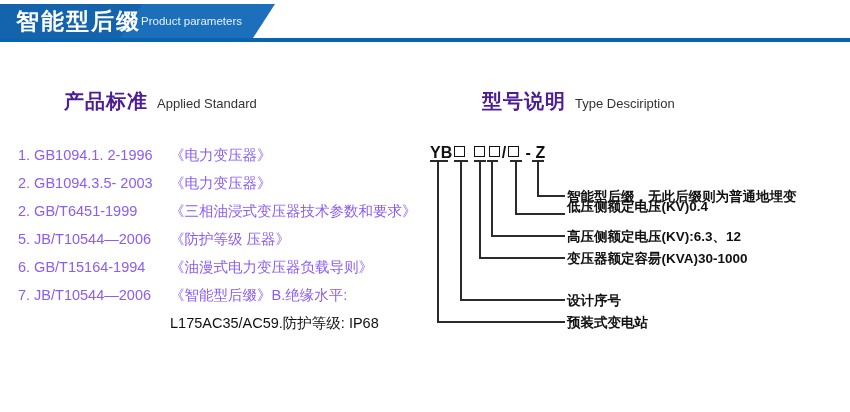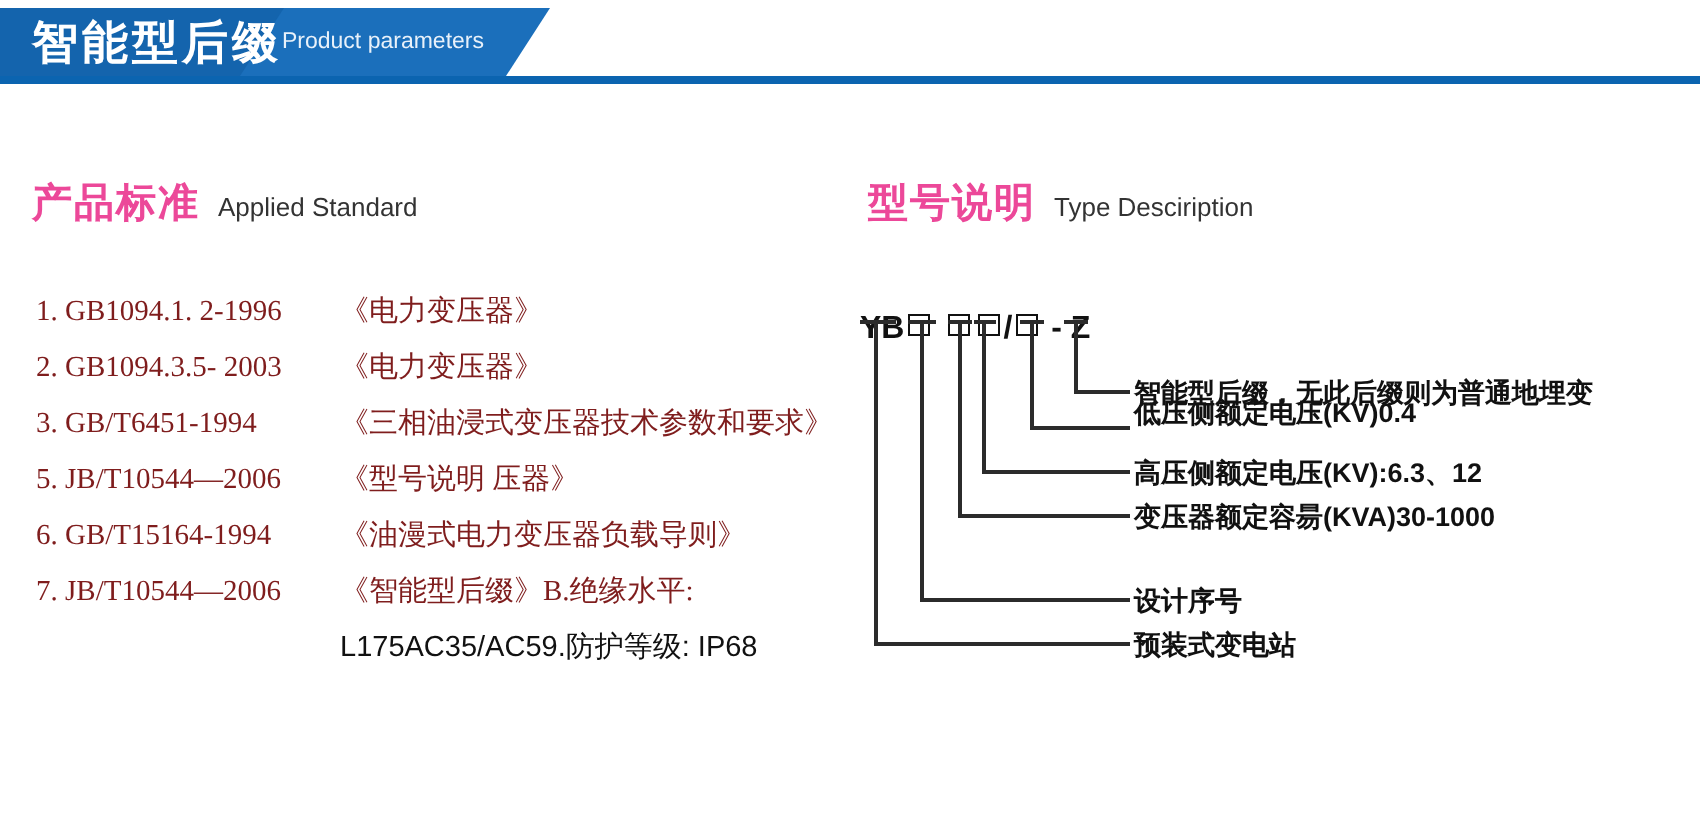--- a/index.html
+++ b/index.html
@@ -71,22 +71,23 @@
   }
 
   
   .sec-head {
     position: absolute;
     white-space: nowrap;
   }
   .sec-head .cn {
     font-size: 20px;
     font-weight: bold;
-    color: #ec4899;
+    color: #4c1d95;
     letter-spacing: 1px;
+    margin-left: 48px;
   }
   .sec-head .en {
     font-size: 13px;
     color: #333333;
     margin-left: 9px;
     font-weight: normal;
   }
   #std-head { left: 16px; top: 88px; }
   #type-head { left: 434px; top: 88px; }
 
@@ -95,23 +96,22 @@
     position: absolute;
     left: 18px;
     top: 146px;
     width: 420px;
   }
   .std-row {
     display: flex;
     align-items: baseline;
     height: 28px;
     font-size: 14.5px;
-    color: #7f1d1d;
-    white-space: nowrap;
-    font-family: Liberation Serif, serif;
+    color: #8b5cf6;
+    white-space: nowrap;
   }
   .std-code {
     width: 152px;
     flex: 0 0 152px;
   }
   .std-name {
     flex: 1 1 auto;
   }
   .std-cont {
     height: 28px;
@@ -131,21 +131,20 @@
   }
   .code-line {
     position: absolute;
     left: 2px;
     top: 4px;
     font-size: 16px;
     font-weight: bold;
     color: #111111;
     white-space: nowrap;
     letter-spacing: 0px;
-    margin-top: 12px;
   }
   .code-line .box {
     display: inline-block;
     width: 9px;
     height: 9px;
     border: 1.6px solid #111111;
     margin: 0 2px;
     vertical-align: 1px;
   }
   .leader-svg {
@@ -183,26 +182,26 @@
 <div class="std-list">
   <div class="std-row">
     <span class="std-code">1. GB1094.1. 2-1996</span>
     <span class="std-name">《电力变压器》</span>
   </div>
   <div class="std-row">
     <span class="std-code">2. GB1094.3.5- 2003</span>
     <span class="std-name">《电力变压器》</span>
   </div>
   <div class="std-row">
-    <span class="std-code">3. GB/T6451-1994</span>
+    <span class="std-code">2. GB/T6451-1999</span>
     <span class="std-name">《三相油浸式变压器技术参数和要求》</span>
   </div>
   <div class="std-row">
     <span class="std-code">5. JB/T10544—2006</span>
-    <span class="std-name">《型号说明 压器》</span>
+    <span class="std-name">《防护等级 压器》</span>
   </div>
   <div class="std-row">
     <span class="std-code">6. GB/T15164-1994</span>
     <span class="std-name">《油漫式电力变压器负载导则》</span>
   </div>
   <div class="std-row">
     <span class="std-code">7. JB/T10544—2006</span>
     <span class="std-name">《智能型后缀》B.绝缘水平:</span>
   </div>
   <div class="std-cont">L175AC35/AC59.防护等级: IP68</div>

